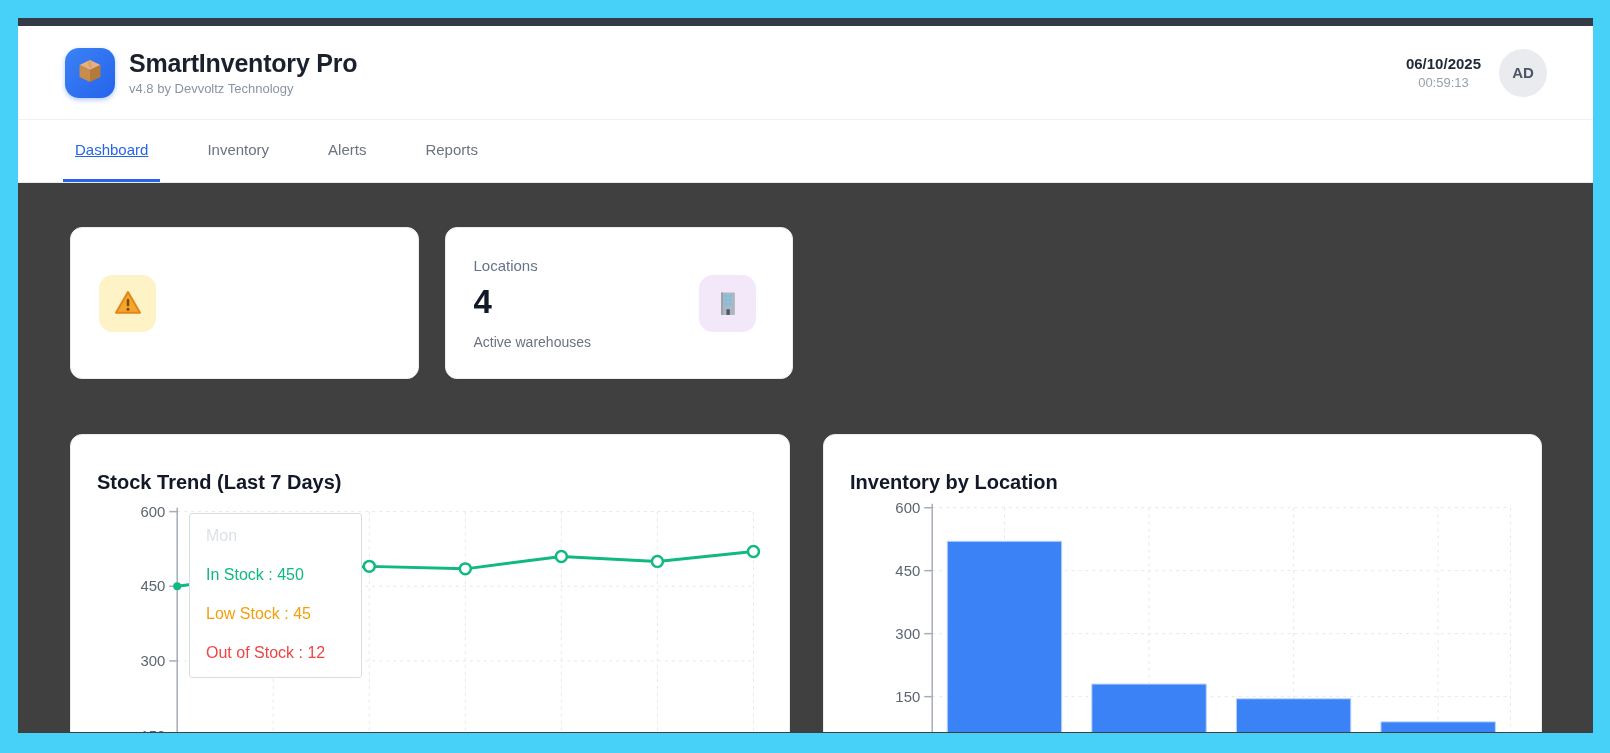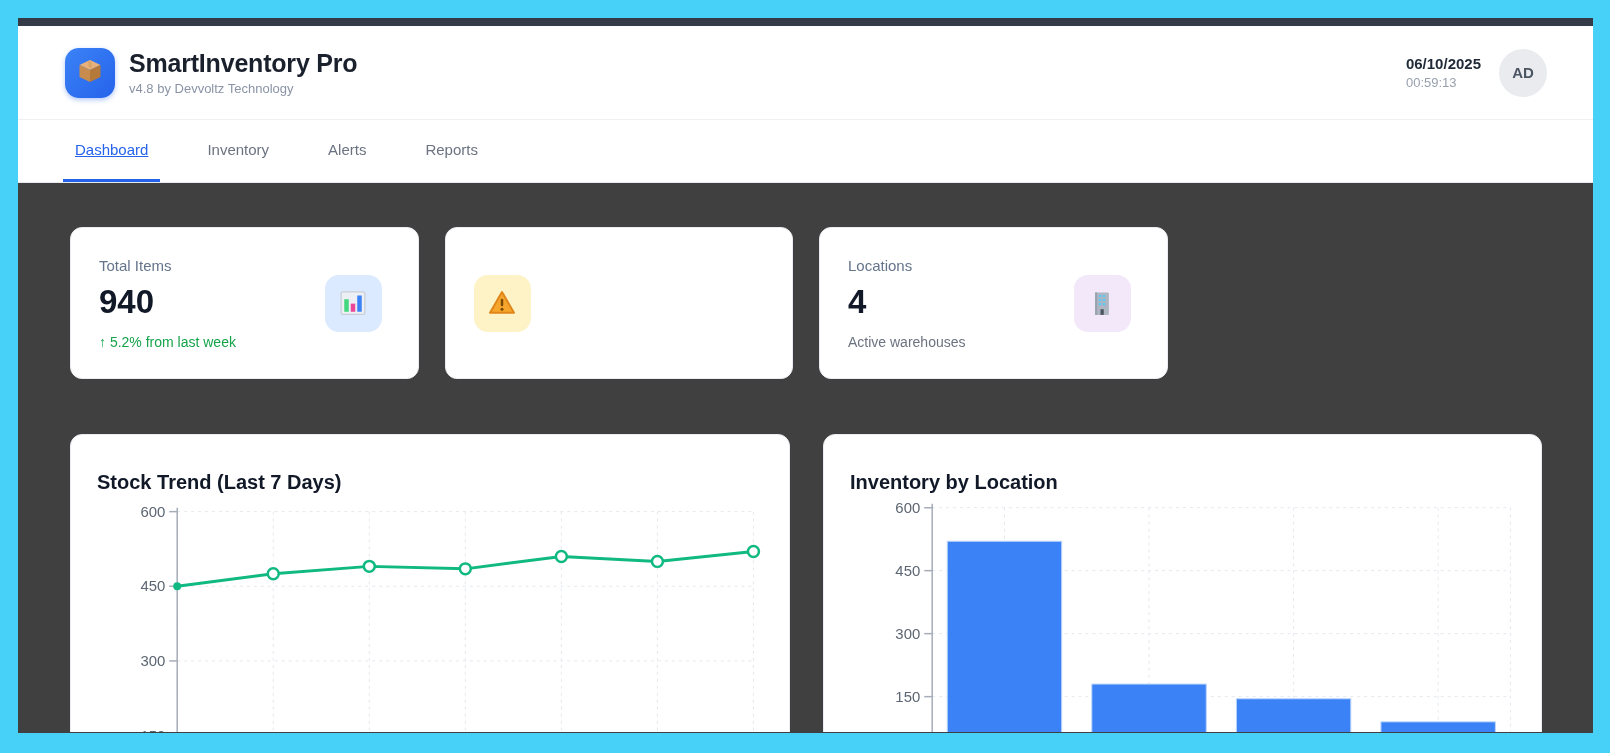--- a/index.html
+++ b/index.html
@@ -22,21 +22,21 @@
   .header { height:94px; background:#fff; border-bottom:1px solid #eef0f3;
             display:flex; align-items:center; padding:0 46px 0 47px; }
   .brand { display:flex; align-items:center; gap:14px; }
   .logo { width:50px; height:50px; border-radius:14px;
           background:linear-gradient(135deg,#3b82f6,#2563eb);
           display:flex; align-items:center; justify-content:center;
           box-shadow:0 2px 5px rgba(37,99,235,.35); }
   .app-title { font-size:25px; font-weight:800; color:#1a202c; letter-spacing:-.2px; }
   .app-subtitle { font-size:13px; color:#8a94a6; margin-top:3px; }
   .header-right { margin-left:auto; display:flex; align-items:center; gap:18px; }
-  .datetime { text-align:left; }
+  .datetime { text-align:center; }
   .date { font-size:15px; font-weight:600; color:#1f2937; }
   .time { font-size:13px; color:#98a1ae; margin-top:3px; }
   .avatar { width:48px; height:48px; border-radius:50%; background:#e9ebee;
             color:#4b5563; font-weight:700; font-size:15px;
             display:flex; align-items:center; justify-content:center; cursor:pointer; }
   
   .nav { height:63px; background:#fff; border-bottom:1px solid #e7e9ee;
          display:flex; align-items:stretch; padding-left:45px; gap:35px; }
   .tab { display:flex; align-items:center; padding:0 12px; font-size:15px;
          color:#6b7280; cursor:pointer; border-bottom:3px solid transparent; }
@@ -106,35 +106,20 @@
     <div class="tab active">Dashboard</div>
     <div class="tab">Inventory</div>
     <div class="tab">Alerts</div>
     <div class="tab">Reports</div>
   </div>
 
   <div class="main">
 
     <div class="stats-grid">
 
-      <div class="card stat-card">
-        <div>
-          <div class="stat-label">Total Items</div>
-          <div class="stat-value">940</div>
-          <div class="stat-delta d-green">↑ 5.2% from last week</div>
-        </div>
-        <div class="stat-icon bg-blue">
-          <svg width="30" height="30" viewBox="0 0 24 24">
-            <rect x="2.5" y="3" width="19" height="18" rx="1.5" fill="#eceff3" stroke="#c9ced6"></rect>
-            <rect x="5" y="9" width="3.6" height="10" fill="#43d77f"></rect>
-            <rect x="10.2" y="12.5" width="3.6" height="6.5" fill="#ec4899"></rect>
-            <rect x="15.4" y="6" width="3.6" height="13" fill="#3b82f6"></rect>
-          </svg>
-        </div>
-      </div>
 
       <div class="card stat-card">
         <div class="stat-icon bg-yellow">
           <svg width="30" height="30" viewBox="0 0 24 24">
             <path d="M12 3.2 L21.6 19.8 H2.4 Z" fill="#f6a62c" stroke="#e0861a" stroke-width="1.6" stroke-linejoin="round"></path>
             <rect x="11" y="8.6" width="2" height="6" rx="1" fill="#7a4a06"></rect>
             <circle cx="12" cy="17" r="1.2" fill="#7a4a06"></circle>
           </svg>
         </div>
       </div>
@@ -192,20 +177,26 @@
               <polyline points="106,152 202.5,139.5 299,132 395.5,134.5 492,122 588.5,127 685,117" fill="none" stroke="#10b981" stroke-width="3" stroke-linejoin="round" stroke-linecap="round"></polyline>
               <circle cx="106" cy="152" r="4" fill="#10b981"></circle>
               <circle cx="202.5" cy="139.5" r="5.5" fill="#fff" stroke="#10b981" stroke-width="2.5"></circle>
               <circle cx="299" cy="132" r="5.5" fill="#fff" stroke="#10b981" stroke-width="2.5"></circle>
               <circle cx="395.5" cy="134.5" r="5.5" fill="#fff" stroke="#10b981" stroke-width="2.5"></circle>
               <circle cx="492" cy="122" r="5.5" fill="#fff" stroke="#10b981" stroke-width="2.5"></circle>
               <circle cx="588.5" cy="127" r="5.5" fill="#fff" stroke="#10b981" stroke-width="2.5"></circle>
               <circle cx="685" cy="117" r="5.5" fill="#fff" stroke="#10b981" stroke-width="2.5"></circle>
             </g>
           </svg>
+        <div class="tooltip">
+          <div class="tt-title">Mon</div>
+          <div class="tt-line tt-green">In Stock : 450</div>
+          <div class="tt-line tt-orange">Low Stock : 45</div>
+          <div class="tt-line tt-red">Out of Stock : 12</div>
+        </div>
       </div>
 
       <div class="card chart-card">
         <div class="chart-title">Inventory by Location</div>
         <svg id="bar-chart" class="chart-svg" viewBox="0 0 719 420">
             <g>
               <line x1="108" y1="73" x2="689" y2="73" stroke="#e4e8ee" stroke-width="1" stroke-dasharray="3 4"></line>
               <line x1="108" y1="136.3" x2="689" y2="136.3" stroke="#e4e8ee" stroke-width="1" stroke-dasharray="3 4"></line>
               <line x1="108" y1="199.6" x2="689" y2="199.6" stroke="#e4e8ee" stroke-width="1" stroke-dasharray="3 4"></line>
               <line x1="108" y1="262.9" x2="689" y2="262.9" stroke="#e4e8ee" stroke-width="1" stroke-dasharray="3 4"></line>

